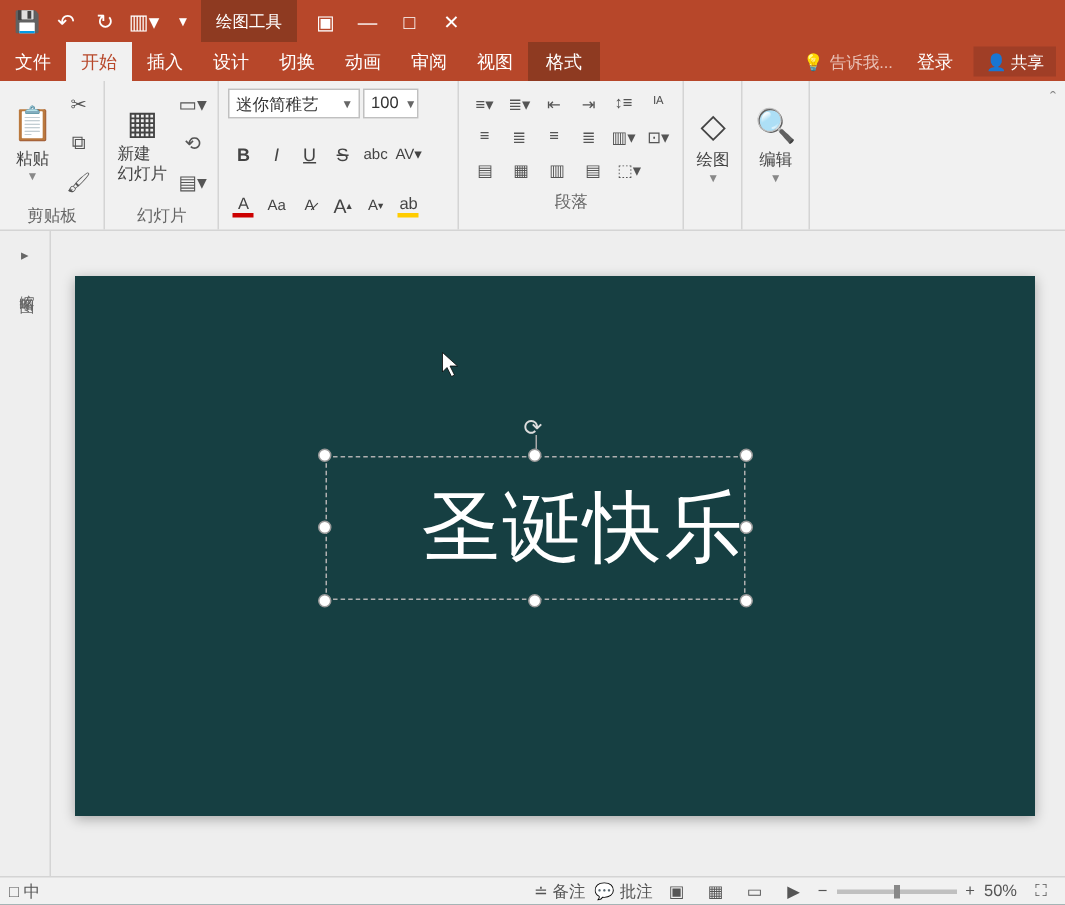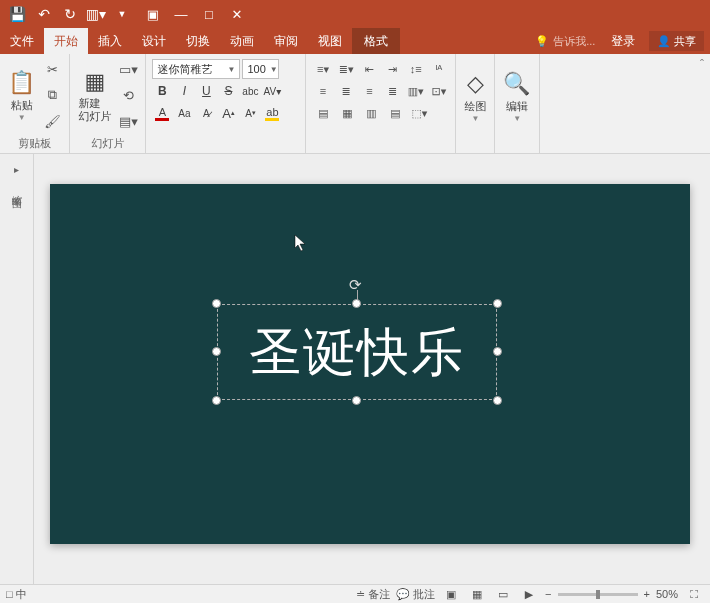--- a/index.html
+++ b/index.html
@@ -24,21 +24,21 @@
 .ribbon { height: 100px; background: #f1f1f1; border-bottom: 1px solid #d4d4d4; display: flex; }
 .ribbon-group { border-right: 1px solid #d4d4d4; padding: 3px 4px 0; display: flex; flex-direction: column; }
 .ribbon-group-content { flex: 1; display: flex; }
 .ribbon-group-label { text-align: center; font-size: 11px; color: #666; padding: 2px 0; position: relative; }
 
 .big-btn { display: flex; flex-direction: column; align-items: center; justify-content: center; padding: 0 4px; font-size: 11px; color: #444; }
 .big-btn .icon { font-size: 22px; margin-bottom: 2px; }
 .small-col { display: flex; flex-direction: column; justify-content: space-around; padding: 0 2px; }
 .small-btn { width: 22px; height: 22px; display: flex; align-items: center; justify-content: center; font-size: 13px; color: #555; }
 
-.font-group-content { display: flex; flex-direction: column; gap: 2px; padding: 2px; }
+.font-group-content { display: flex; flex-direction: column; gap: 14px; padding: 2px; }
 .font-row { display: flex; gap: 2px; align-items: center; }
 .combo { background: #fff; border: 1px solid #c0c0c0; height: 20px; display: flex; align-items: center; padding: 0 4px; font-size: 11px; color: #333; }
 .combo-arrow { margin-left: auto; font-size: 8px; color: #666; padding-left: 4px; }
 .fmt-btn { width: 20px; height: 20px; display: flex; align-items: center; justify-content: center; font-size: 12px; color: #444; }
 .fmt-btn.bold { font-weight: bold; }
 .fmt-btn.italic { font-style: italic; }
 .fmt-btn.underline { text-decoration: underline; }
 .fmt-btn.strike { text-decoration: line-through; }
 .color-indicator { border-bottom: 3px solid; width: 14px; text-align: center; font-size: 11px; }
 
@@ -57,39 +57,40 @@
 
 .textbox { position: absolute; left: 167px; top: 120px; width: 280px; height: 96px; }
 .sel-border { position: absolute; inset: 0; border: 1px dashed #b0b0b0; }
 .handle { position: absolute; width: 9px; height: 9px; background: #fff; border: 1px solid #999; border-radius: 50%; }
 .h-tl { left: -5px; top: -5px; } .h-tm { left: 50%; top: -5px; margin-left: -5px; }
 .h-tr { right: -5px; top: -5px; } .h-ml { left: -5px; top: 50%; margin-top: -5px; }
 .h-mr { right: -5px; top: 50%; margin-top: -5px; } .h-bl { left: -5px; bottom: -5px; }
 .h-bm { left: 50%; bottom: -5px; margin-left: -5px; } .h-br { right: -5px; bottom: -5px; }
 .rotate-handle { position: absolute; left: 50%; top: -28px; margin-left: -8px; width: 16px; height: 16px; color: #ddd; font-size: 15px; }
 .rotate-line { position: absolute; left: 50%; top: -14px; width: 1px; height: 10px; background: #aaa; }
-.slide-text { color: #fff; font-size: 52px; font-weight: 300; text-align: center; line-height: 96px; letter-spacing: 2px; font-family: "SimHei", sans-serif; }
+.slide-text { color: #fff; font-size: 52px; font-weight: 300; text-align: right; line-height: 96px; letter-spacing: 2px; font-family: "SimHei", sans-serif; }
 
 .statusbar { height: 19px; background: #f1f1f1; border-top: 1px solid #d4d4d4; display: flex; align-items: center; font-size: 11px; color: #555; padding: 0 6px; gap: 10px; }
 .status-right { margin-left: auto; display: flex; align-items: center; gap: 6px; }
 .view-btn { width: 20px; height: 16px; display: flex; align-items: center; justify-content: center; font-size: 11px; }
 .zoom-slider { width: 80px; height: 3px; background: #c0c0c0; position: relative; }
 .zoom-thumb { position: absolute; left: 38px; top: -3px; width: 4px; height: 9px; background: #888; }
 </style>
 </head>
 <body>
 
 <div class="titlebar">
   <div class="qat">
     <div class="qat-btn">💾</div>
     <div class="qat-btn">↶</div>
     <div class="qat-btn">↻</div>
     <div class="qat-btn">▥▾</div>
     <div class="qat-btn" style="font-size:9px">▼</div>
   </div>
+  <div class="tool-context">绘图工具</div>
   <div class="win-controls">
     <div class="win-btn">▣</div>
     <div class="win-btn">—</div>
     <div class="win-btn">□</div>
     <div class="win-btn">✕</div>
   </div>
 </div>
 
 <div class="menubar">
   <div class="menu-item">文件</div>
@@ -202,20 +203,21 @@
         <div class="para-btn">⊡▾</div>
       </div>
       <div class="para-row">
         <div class="para-btn">▤</div>
         <div class="para-btn">▦</div>
         <div class="para-btn">▥</div>
         <div class="para-btn">▤</div>
         <div class="para-btn">⬚▾</div>
       </div>
     </div>
+    <div class="ribbon-group-label">段落</div>
   </div>
 
   <div class="ribbon-group">
     <div class="ribbon-group-content">
       <div class="big-btn">
         <span class="icon">◇</span>
         <span>绘图</span>
         <span style="font-size:8px;color:#888">▼</span>
       </div>
     </div>

